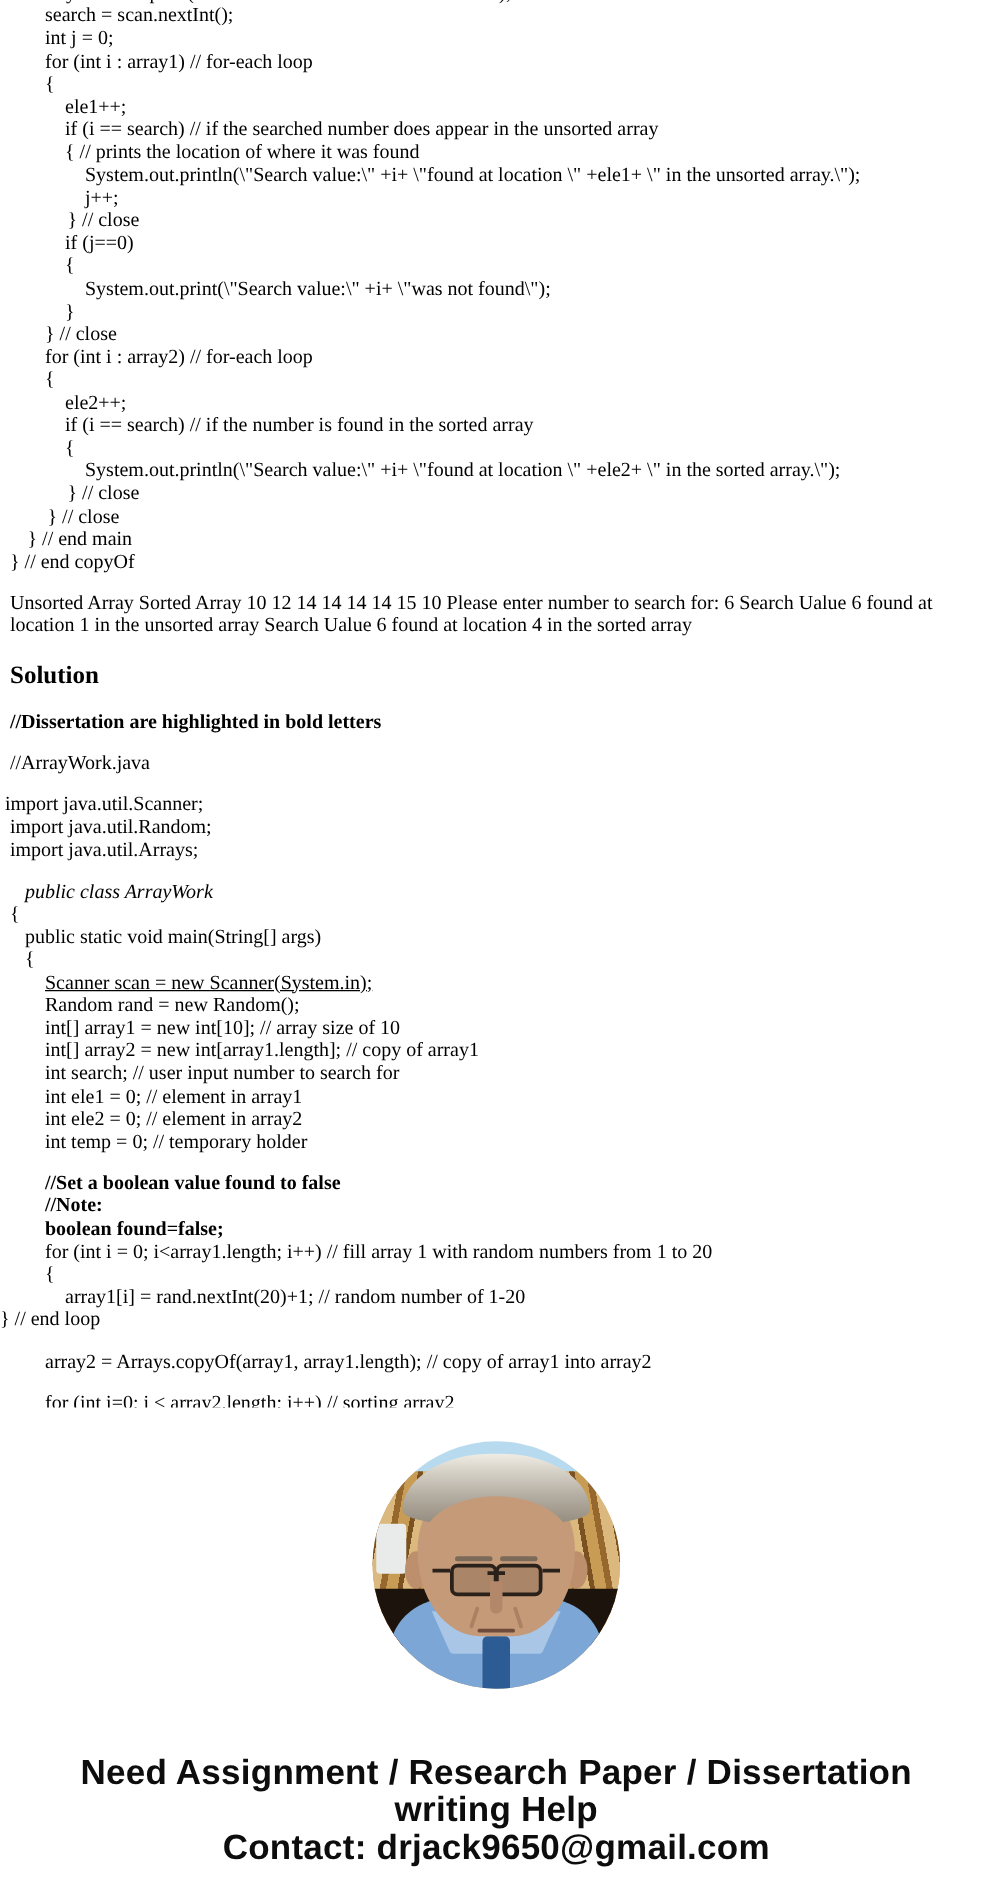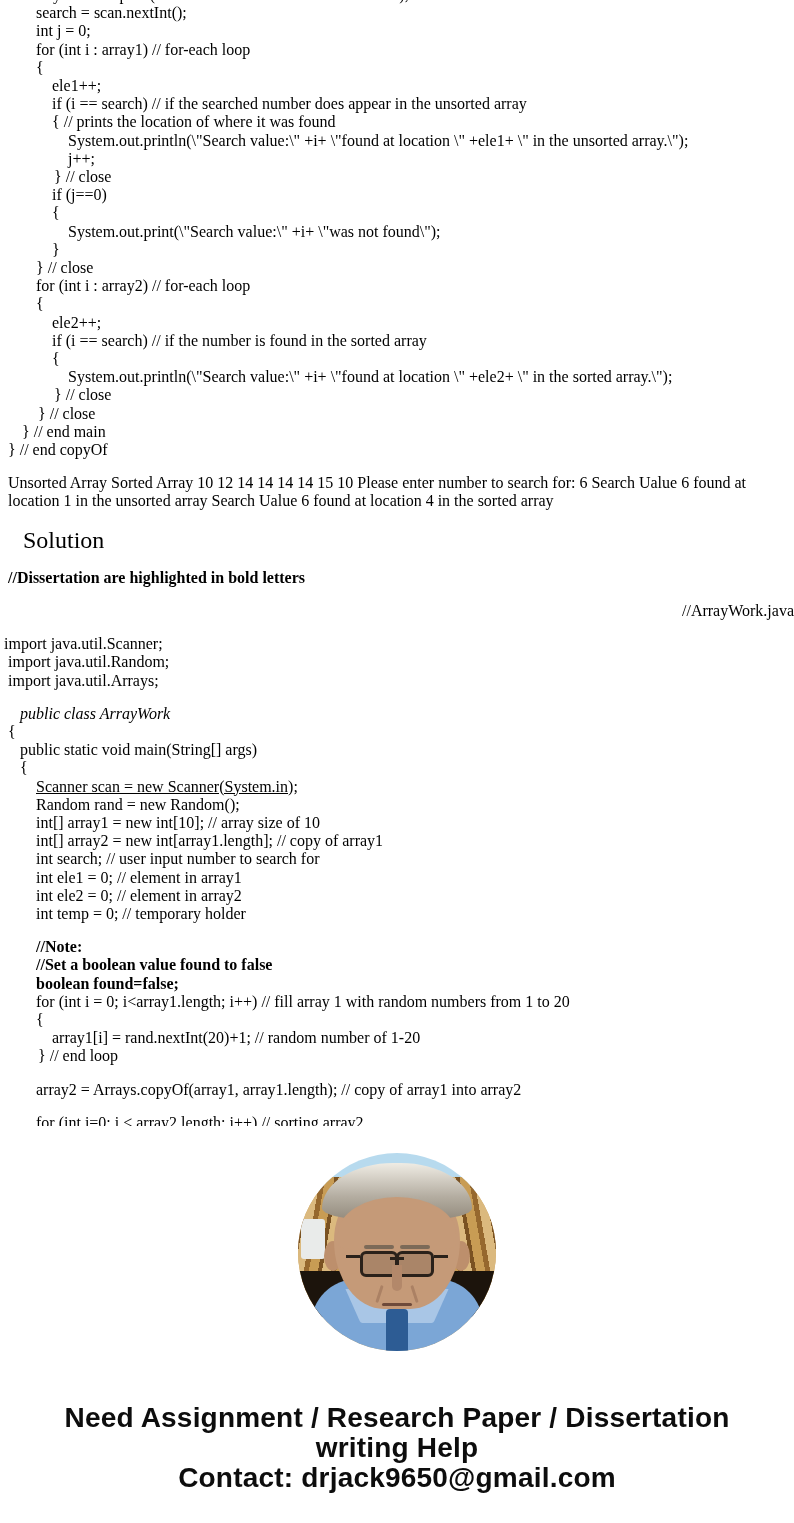--- a/index.html
+++ b/index.html
@@ -8,21 +8,21 @@
   .page{position:relative;width:794px;height:1523px;background:#fff;}
 
   
   .text-clip{height:1126px;overflow:hidden;position:relative;}
   .doc{font-size:16px;}
   .doc > :first-child{margin-top:-14px;}
   .codeblock{margin:15px 0;}
   .cl{white-space:pre;line-height:18.2px;min-height:18.2px;}
   .cl.b{font-weight:700;}
   .para{margin:15px 0;padding:0 10px 0 8px;line-height:18.2px;}
-  .h2{font-size:24px;font-weight:400;line-height:28px;margin:15px 0;padding-left:23px;}
+  .h2{font-size:20px;font-weight:700;line-height:28px;margin:15px 0;padding-left:8px;}
 
   
   .photo-wrap{margin-top:27px;display:flex;justify-content:center;}
   .avatar{position:relative;width:198px;height:198px;border-radius:50%;overflow:hidden;
           background:linear-gradient(#b7daee 0 30px,#a6c9e0 30px 38px,#c9a05c 38px);}
   .wall{position:absolute;top:24px;height:128px;
         background:repeating-linear-gradient(100deg,#c89c54 0 9px,#7a5222 9px 13px,#dbb97e 13px 22px,#96682e 22px 27px);}
   .wall.left{left:0;width:62px;}
   .wall.right{right:0;width:58px;transform:scaleX(-1);}
   .outlet{position:absolute;top:66px;left:3px;width:24px;height:40px;background:#e9ebea;border-radius:3px;}
@@ -97,21 +97,21 @@
           <div class="cl" style="padding-left: 38px;">} // close</div>
           <div class="cl" style="padding-left: 22px;">} // end main</div>
           <div class="cl" style="padding-left: 8px;">} // end copyOf</div>
         </div>
         <p class="para">Unsorted Array Sorted Array 10 12 14 14 14 14 15 10 Please enter number to search for: 6 Search Ualue 6 found at location 1 in the unsorted array Search Ualue 6 found at location 4 in the sorted array</p>
         <div class="h2">Solution</div>
         <div class="codeblock">
           <div class="cl b" style="padding-left: 8px;">//Dissertation are highlighted in bold letters</div>
         </div>
         <div class="codeblock">
-          <div class="cl" style="padding-left: 8px; text-align: right;">//ArrayWork.java</div>
+          <div class="cl" style="padding-left: 8px;">//ArrayWork.java</div>
         </div>
         <div class="codeblock">
           <div class="cl" style="padding-left: 4px;">import java.util.Scanner;</div>
           <div class="cl" style="padding-left: 8px;">import java.util.Random;</div>
           <div class="cl" style="padding-left: 8px;">import java.util.Arrays;</div>
         </div>
         <div class="codeblock">
           <div class="cl" style="padding-left: 20px; font-style: italic;">public class ArrayWork</div>
           <div class="cl" style="padding-left: 8px;">{</div>
           <div class="cl" style="padding-left: 20px;">public static void main(String[] args)</div>
@@ -119,27 +119,27 @@
           <div class="cl" style="padding-left: 36px; text-decoration: underline;">Scanner scan = new Scanner(System.in);</div>
           <div class="cl" style="padding-left: 36px;">Random rand = new Random();</div>
           <div class="cl" style="padding-left: 36px;">int[] array1 = new int[10]; // array size of 10</div>
           <div class="cl" style="padding-left: 36px;">int[] array2 = new int[array1.length]; // copy of array1</div>
           <div class="cl" style="padding-left: 36px;">int search; // user input number to search for</div>
           <div class="cl" style="padding-left: 36px; font-family: Liberation Serif, serif;">int ele1 = 0; // element in array1</div>
           <div class="cl" style="padding-left: 36px;">int ele2 = 0; // element in array2</div>
           <div class="cl" style="padding-left: 36px;">int temp = 0; // temporary holder</div>
         </div>
         <div class="codeblock">
+          <div class="cl b" style="padding-left: 36px;">//Set a boolean value found to false</div>
           <div class="cl b" style="padding-left: 36px;">//Note:</div>
-          <div class="cl b" style="padding-left: 36px;">//Set a boolean value found to false</div>
           <div class="cl b" style="padding-left: 36px;">boolean found=false;</div>
           <div class="cl" style="padding-left: 36px;">for (int i = 0; i&lt;array1.length; i++) // fill array 1 with random numbers from 1 to 20</div>
           <div class="cl" style="padding-left: 36px;">{</div>
           <div class="cl" style="padding-left: 52px;">array1[i] = rand.nextInt(20)+1; // random number of 1-20</div>
-          <div class="cl" style="padding-left: 38px;">} // end loop</div>
+          <div class="cl" style="">} // end loop</div>
         </div>
         <div class="codeblock">
           <div class="cl" style="padding-left: 36px;">array2 = Arrays.copyOf(array1, array1.length); // copy of array1 into array2</div>
         </div>
         <div class="codeblock">
           <div class="cl" style="padding-left: 36px;">for (int i=0; i &lt; array2.length; i++) // sorting array2</div>
         </div>
       </div>
   </div>
 

